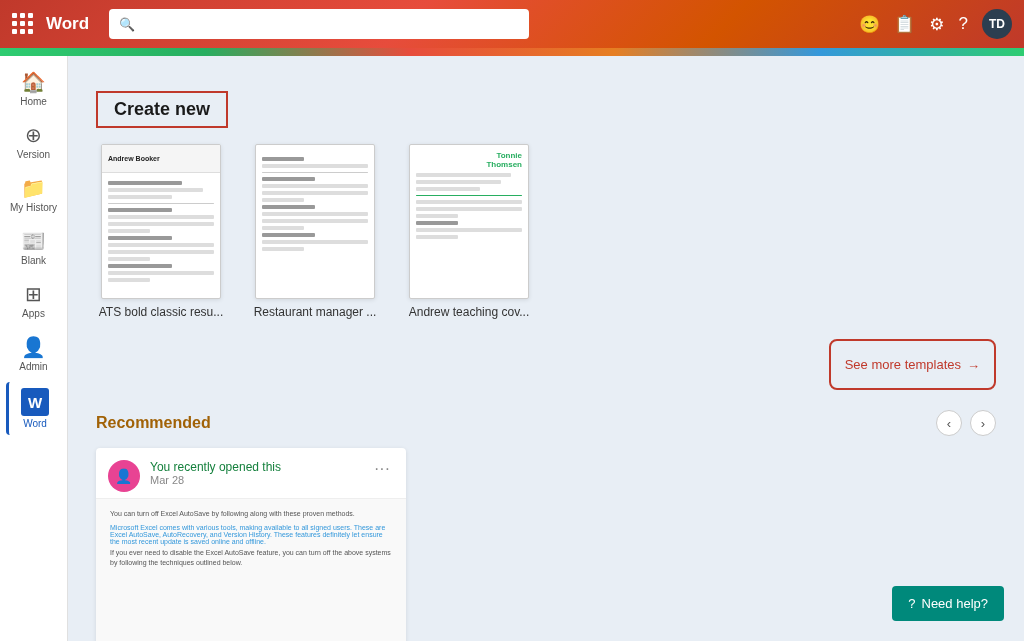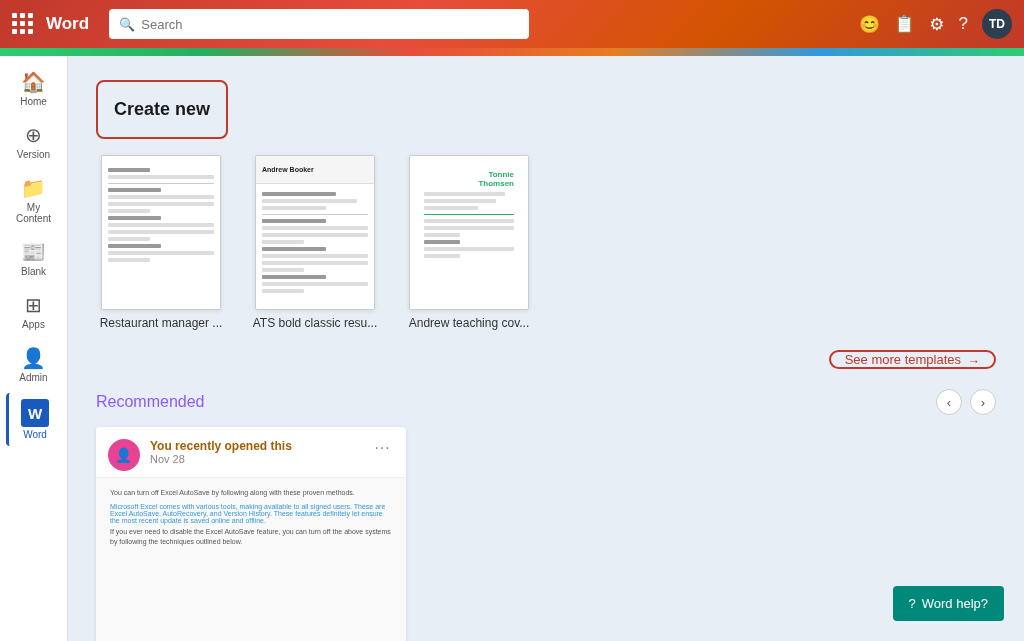--- a/index.html
+++ b/index.html
@@ -144,23 +144,24 @@
       position: relative;
     }
 
     
     .create-new-section {
       margin-bottom: 20px;
     }
     .create-new-box {
       display: inline-block;
       border: 2.5px solid #c0392b;
-      padding: 17px 16px;
-      border-radius: 8px;
+      padding: 6px 16px;
+      border-radius: 0;
       margin-bottom: 16px;
+      margin-top: 11px;
     }
     .create-new-label {
       font-size: 18px;
       font-weight: 700;
       color: #1a1a1a;
     }
 
     
     .templates-row {
       display: flex;
@@ -221,61 +222,61 @@
       padding: 4px 6px;
     }
     .resume-header .rh-name {
       font-size: 7px;
       font-weight: 700;
       color: #222;
     }
 
     
     .teaching-thumb {
-      padding: 14px;
+      padding: 6px;
     }
     .tt-name {
       font-size: 8px;
       font-weight: 700;
       color: #27ae60;
       text-align: right;
     }
     .tt-lines { margin-top: 4px; }
 
     
     .see-more-row {
       display: flex;
       justify-content: flex-end;
       margin-bottom: 20px;
     }
     .see-more-btn {
       border: 2px solid #c0392b;
-      padding: 0 14px;
-      border-radius: 13px;
+      padding: 16px 14px;
+      border-radius: 8px;
       font-size: 13px;
       color: #c0392b;
       cursor: pointer;
       background: transparent;
       display: flex;
       align-items: center;
       gap: 6px;
     }
 
     
     .recommended-section {}
     .rec-header {
       display: flex;
       align-items: center;
       justify-content: space-between;
       margin-bottom: 12px;
     }
     .rec-title {
       font-size: 16px;
-      font-weight: 400;
-      color: #8b5cf6;
+      font-weight: 700;
+      color: #a16207;
     }
     .rec-nav {
       display: flex;
       gap: 8px;
     }
     .rec-nav-btn {
       width: 26px; height: 26px;
       border: 1px solid #ccc;
       background: white;
       border-radius: 50%;
@@ -308,22 +309,22 @@
       display: flex;
       align-items: center;
       justify-content: center;
       color: white;
       font-size: 14px;
       flex-shrink: 0;
     }
     .doc-meta { flex: 1; }
     .doc-opened {
       font-size: 12px;
-      color: #a16207;
-      font-weight: 700;
+      color: #15803d;
+      font-weight: 400;
     }
     .doc-date {
       font-size: 11px;
       color: #888;
     }
     .doc-more {
       font-size: 16px;
       color: #888;
       cursor: pointer;
       padding: 0 4px;
@@ -385,21 +386,20 @@
     <span></span>
       <span></span>
       <span></span>
     <span></span>
       <span></span>
       <span></span>
   </div>
   <span class="app-name">Word</span>
   <div class="search-bar">
     <span class="search-icon-svg">🔍</span>
-    <input type="text" placeholder="Search" style="">
   </div>
   <div class="top-bar-right">
     <span class="tb-icon">😊</span>
     <span class="tb-icon">📋</span>
     <span class="tb-icon">⚙</span>
     <span class="tb-icon">?</span>
     <div class="avatar-circle">TD</div>
   </div>
 </div>
 
@@ -411,21 +411,21 @@
     <div class="sidebar-item">
       <span class="si-icon">🏠</span>
       <span class="si-label">Home</span>
     </div>
     <div class="sidebar-item">
       <span class="si-icon">⊕</span>
       <span class="si-label">Version</span>
     </div>
     <div class="sidebar-item">
       <span class="si-icon">📁</span>
-      <span class="si-label">My Content</span>
+      <span class="si-label">My History</span>
     </div>
     <div class="sidebar-item">
       <span class="si-icon">📰</span>
       <span class="si-label">Blank</span>
     </div>
     <div class="sidebar-item">
       <span class="si-icon">⊞</span>
       <span class="si-label">Apps</span>
     </div>
     <div class="sidebar-item">
@@ -441,42 +441,20 @@
   <div class="content-area">
 
     <div class="create-new-section">
       <div class="create-new-box">
         <span class="create-new-label">Create new</span>
       </div>
 
       
       <div class="templates-row">
 
-
-        <div class="template-item">
-          <div class="template-thumb">
-            <div class="resume-lines" style="padding-top:12px;">
-              <div class="r-line dark shorter"></div>
-              <div class="r-line"></div>
-              <div class="r-line" style="height:1px;background:#ccc;margin:4px 0"></div>
-              <div class="r-line dark" style="width:50%"></div>
-              <div class="r-line"></div>
-              <div class="r-line"></div>
-              <div class="r-line shorter"></div>
-              <div class="r-line dark" style="width:50%"></div>
-              <div class="r-line"></div>
-              <div class="r-line"></div>
-              <div class="r-line shorter"></div>
-              <div class="r-line dark" style="width:50%"></div>
-              <div class="r-line"></div>
-              <div class="r-line shorter"></div>
-            </div>
-          </div>
-          <span class="template-label">Restaurant manager ...</span>
-        </div>
 
         <div class="template-item">
           <div class="template-thumb">
             <div class="resume-header">
                 <span class="rh-name">Andrew Booker</span>
               </div>
             <div class="resume-lines">
               <div class="r-line dark" style="width:70%"></div>
               <div class="r-line" style="width:90%"></div>
               <div class="r-line short"></div>
@@ -488,20 +466,42 @@
               <div class="r-line dark short"></div>
               <div class="r-line"></div>
               <div class="r-line"></div>
               <div class="r-line shorter"></div>
               <div class="r-line dark short"></div>
               <div class="r-line"></div>
               <div class="r-line shorter"></div>
             </div>
           </div>
           <span class="template-label">ATS bold classic resu...</span>
+        </div>
+
+        <div class="template-item">
+          <div class="template-thumb">
+            <div class="resume-lines" style="padding-top:12px;">
+              <div class="r-line dark shorter"></div>
+              <div class="r-line"></div>
+              <div class="r-line" style="height:1px;background:#ccc;margin:4px 0"></div>
+              <div class="r-line dark" style="width:50%"></div>
+              <div class="r-line"></div>
+              <div class="r-line"></div>
+              <div class="r-line shorter"></div>
+              <div class="r-line dark" style="width:50%"></div>
+              <div class="r-line"></div>
+              <div class="r-line"></div>
+              <div class="r-line shorter"></div>
+              <div class="r-line dark" style="width:50%"></div>
+              <div class="r-line"></div>
+              <div class="r-line shorter"></div>
+            </div>
+          </div>
+          <span class="template-label">Restaurant manager ...</span>
         </div>
 
         <div class="template-item">
           <div class="template-thumb">
             <div class="teaching-thumb">
               <div class="tt-name">Tonnie<br>Thomsen</div>
               <div class="tt-lines">
                 <div class="r-line" style="width:90%"></div>
                 <div class="r-line" style="width:80%"></div>
                 <div class="r-line short"></div>
@@ -534,32 +534,32 @@
           <button class="rec-nav-btn">‹</button>
           <button class="rec-nav-btn">›</button>
         </div>
       </div>
 
       <div class="doc-card">
         <div class="doc-card-header">
           <div class="doc-avatar">👤</div>
           <div class="doc-meta">
             <div class="doc-opened">You recently opened this</div>
-            <div class="doc-date">Nov 28</div>
+            <div class="doc-date">Mar 28</div>
           </div>
           <span class="doc-more">···</span>
         </div>
         <div class="doc-preview">
           <p>You can turn off Excel AutoSave by following along with these proven methods.</p>
           <a style="font-size:7px;color:#3498db;display:block;margin-bottom:3px;">Microsoft Excel comes with various tools, making available to all signed users. These are Excel AutoSave, AutoRecovery, and Version History. These features definitely let ensure the most recent update is saved online and offline.</a>
           <p>If you ever need to disable the Excel AutoSave feature, you can turn off the above systems by following the techniques outlined below.</p>
         </div>
         <div class="doc-title">HRIS Guidelines by Adite</div>
       </div>
     </div>
 
   </div>
 </div>
 
 <button class="need-help-btn">
   <span>?</span>
-  <span>Word help?</span>
+  <span>Need help?</span>
 </button>
 
 </body></html>

